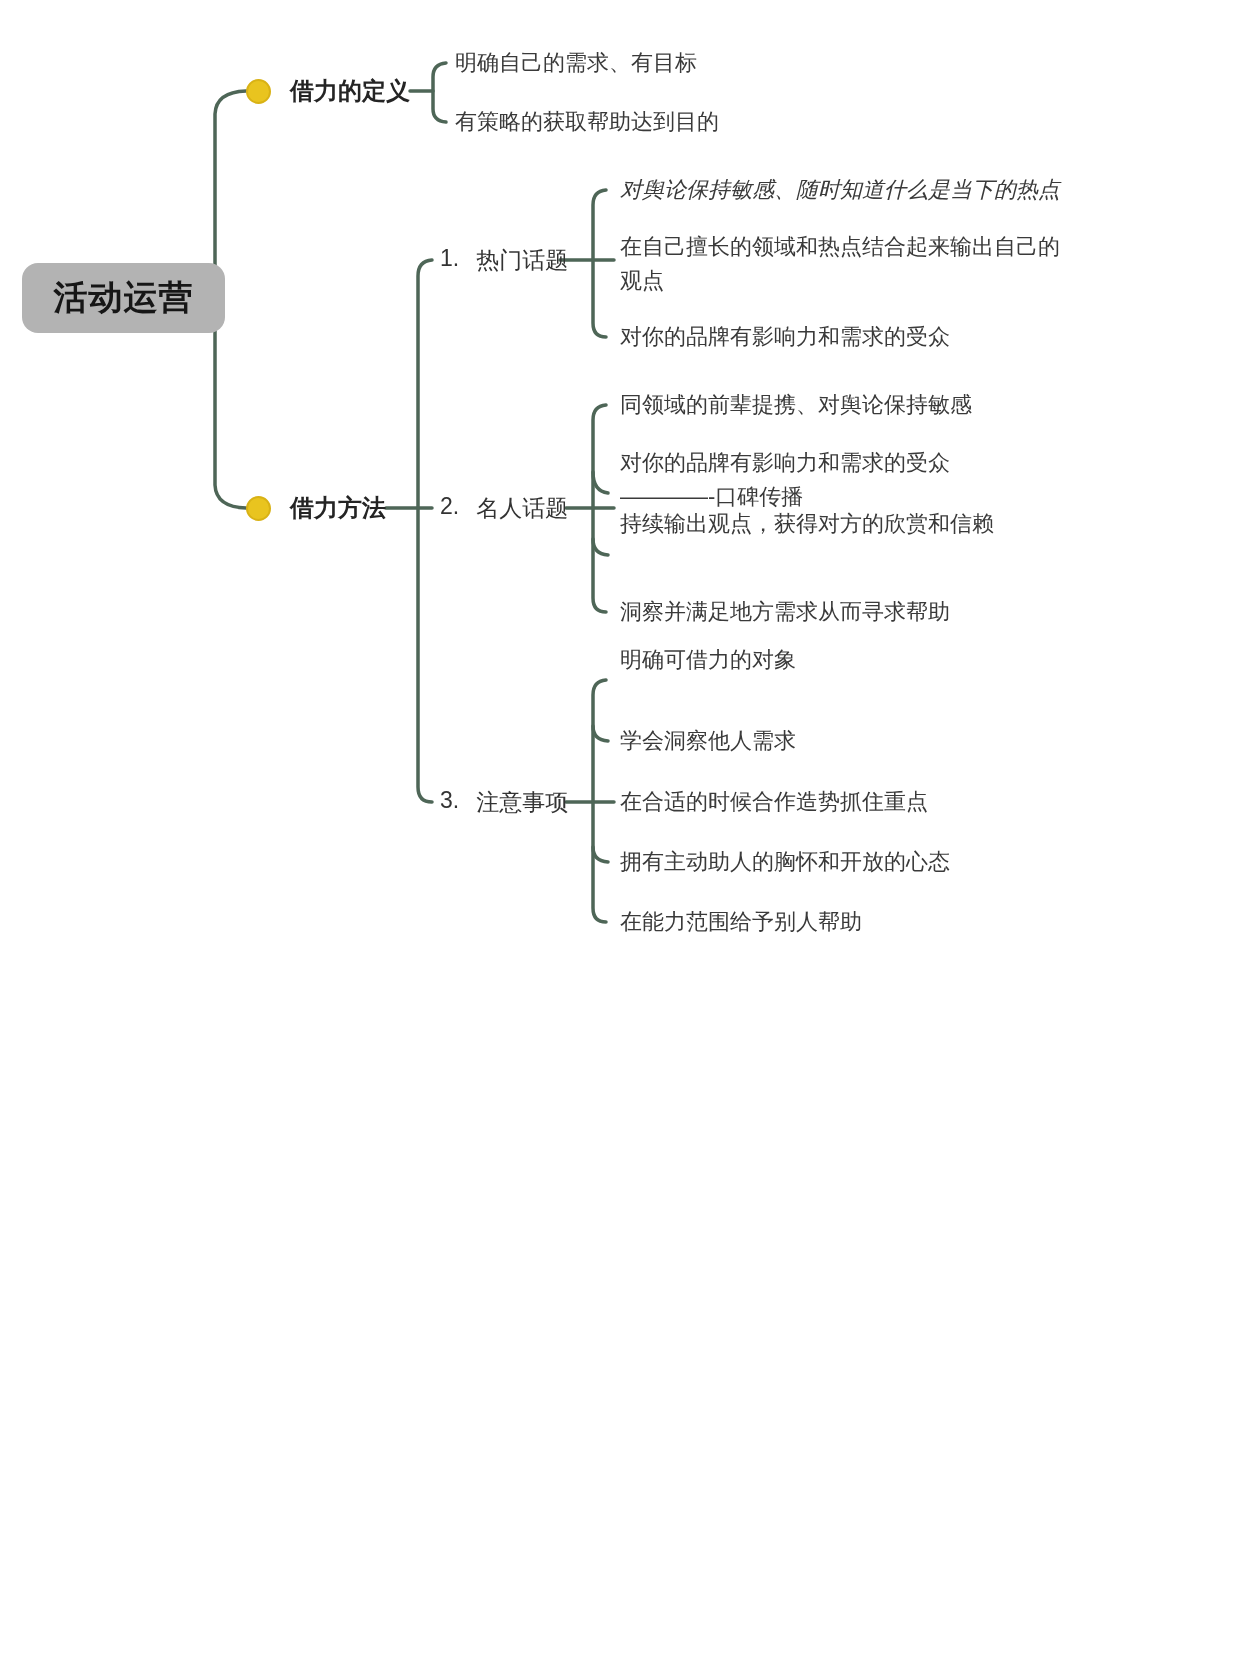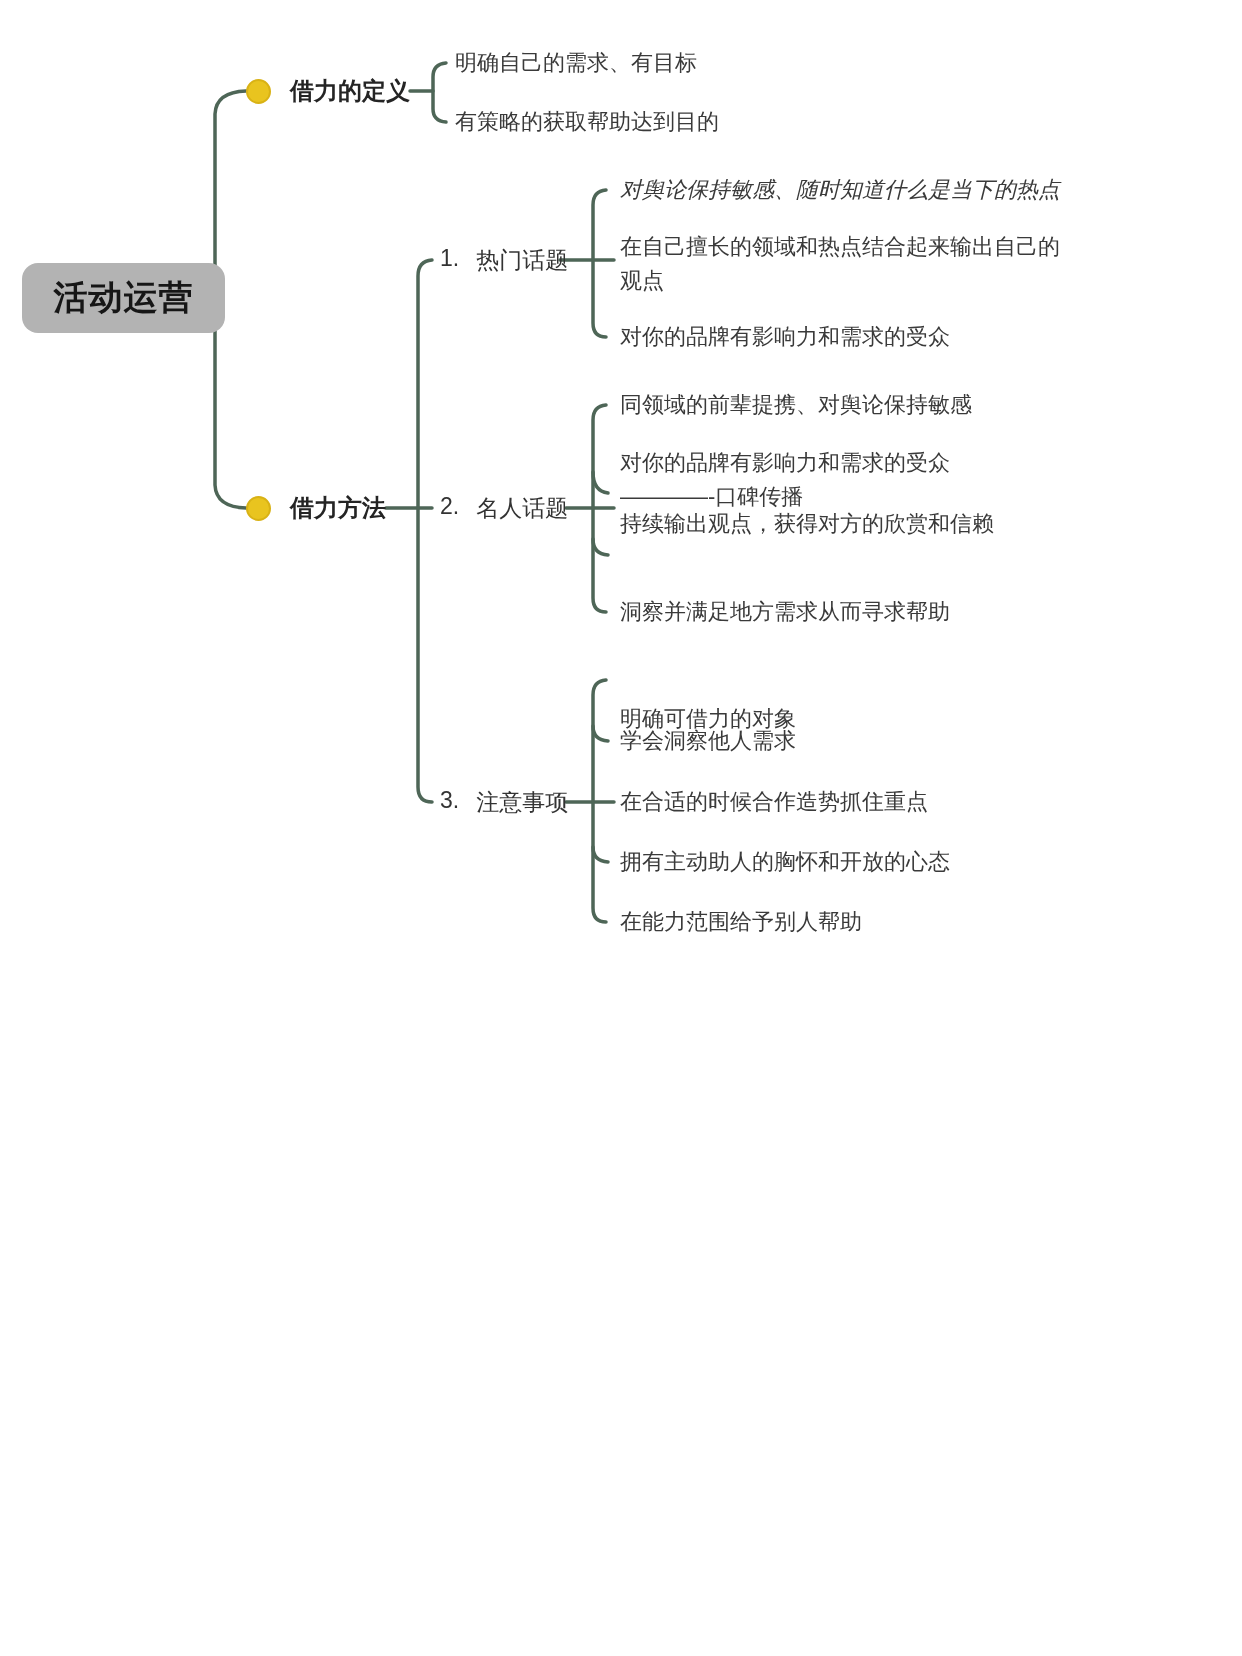--- a/index.html
+++ b/index.html
@@ -139,19 +139,19 @@
   <div class="leaf" style="left:620px; top:405px;">同领域的前辈提携、对舆论保持敏感</div>
   <div class="leaf" style="left:620px; top:480px;">对你的品牌有影响力和需求的受众
 ————-口碑传播</div>
   <div class="leaf" style="left:620px; top:524px;">持续输出观点，获得对方的欣赏和信赖</div>
   <div class="leaf" style="left:620px; top:612px;">洞察并满足地方需求从而寻求帮助</div>
 
   <div class="group-row" style="left:440px; top:802px;">
     <span>3.</span>
     <span>注意事项</span>
   </div>
-  <div class="leaf" style="left:620px; top:721px;font-family:Liberation Mono, monospace;">明确可借力的对象</div>
+  <div class="leaf" style="left:620px; top:660px;">明确可借力的对象</div>
   <div class="leaf" style="left:620px; top:741px;">学会洞察他人需求</div>
   <div class="leaf" style="left:620px; top:802px;">在合适的时候合作造势抓住重点</div>
   <div class="leaf" style="left:620px; top:922px;">在能力范围给予别人帮助</div>
   <div class="leaf" style="left:620px; top:862px;">拥有主动助人的胸怀和开放的心态</div>
 
 </div>
 
 </body></html>

